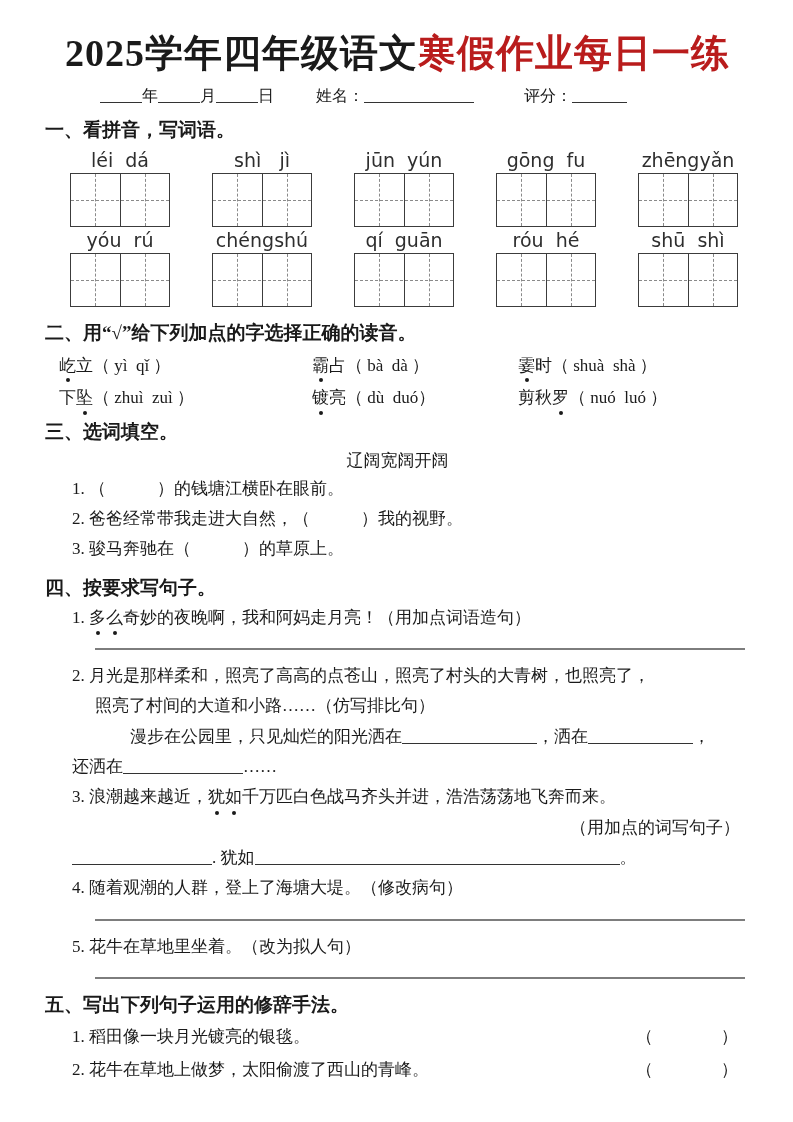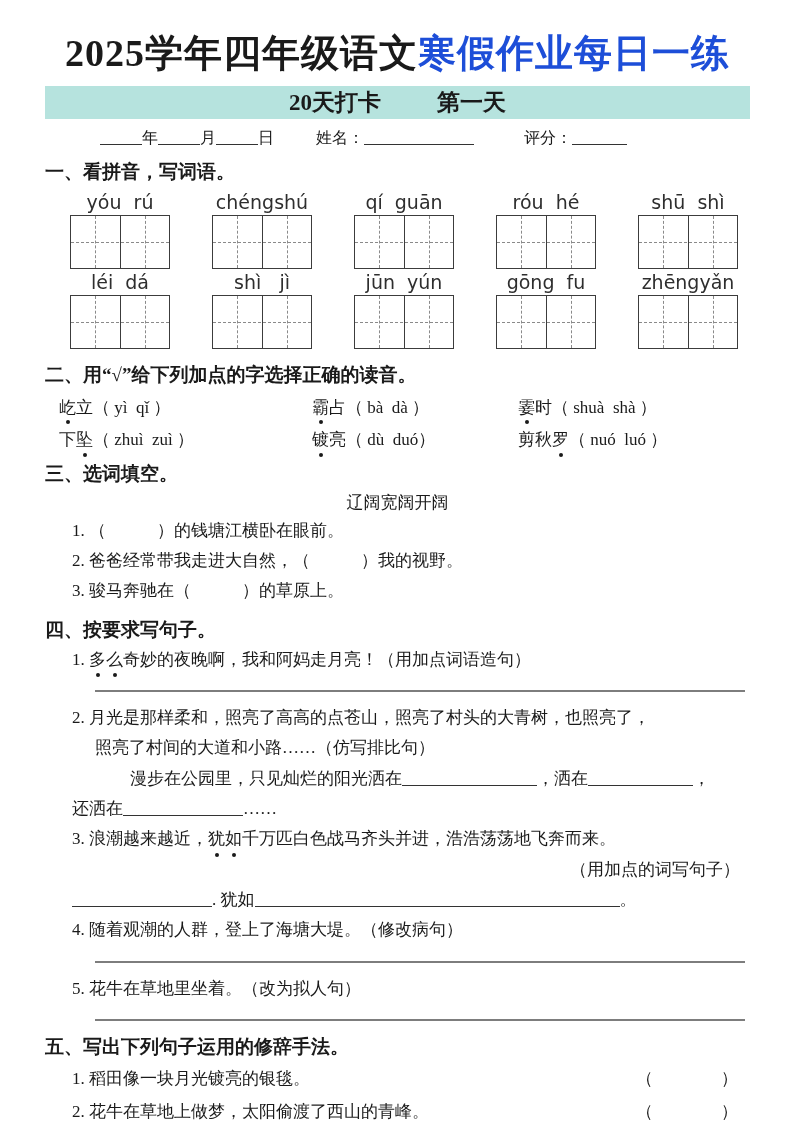--- a/index.html
+++ b/index.html
@@ -54,30 +54,66 @@
   .bank{display:flex;justify-content:center;margin:2px 0 4px;font-size:17px;}
   
   .s5row{display:flex;justify-content:space-between;padding-left:27px;
          padding-right:12px;margin:6px 0;line-height:1.55;gap:31px;}
 </style>
 </head>
 <body>
 
 <div class="page">
 
-  <div class="title"><span>2025学年四年级语文</span><span class="red" style="color: #1d4ed8; font-family: Liberation Mono, monospace;">寒假作业每日一练</span></div>
-
-  <div class="banner" style="background: rgb(182, 227, 222);"><span>20天打卡</span><span class="gap"></span><span>第一天</span></div>
+  <div class="title"><span>2025学年四年级语文</span><span class="red" style="color: #b91c1c; font-family: Liberation Mono, monospace;">寒假作业每日一练</span></div>
+
 
   <div class="headline"><span class="blk" style="width:42px"></span><span>年</span><span class="blk" style="width:42px"></span><span>月</span><span class="blk" style="width:42px"></span><span>日</span><span class="hgap"></span><span>姓名：</span><span class="blk" style="width:110px"></span><span class="hgap" style="width:50px"></span><span>评分：</span><span class="blk" style="width:55px"></span></div>
 
   <div class="sec-h">一、看拼音，写词语。</div>
   <div id="s1-rows">
       <div class="grid-row">
         <div class="py-group">
+          <div class="py">léi  dá</div>
+          <div class="pair">
+            <div class="cell"></div>
+            <div class="cell"></div>
+          </div>
+        </div>
+        <div class="py-group">
+          <div class="py">shì   jì</div>
+          <div class="pair">
+            <div class="cell"></div>
+            <div class="cell"></div>
+          </div>
+        </div>
+        <div class="py-group">
+          <div class="py">jūn  yún</div>
+          <div class="pair">
+            <div class="cell"></div>
+            <div class="cell"></div>
+          </div>
+        </div>
+        <div class="py-group">
+          <div class="py">gōng  fu</div>
+          <div class="pair">
+            <div class="cell"></div>
+            <div class="cell"></div>
+          </div>
+        </div>
+        <div class="py-group">
+          <div class="py">zhēngyǎn</div>
+          <div class="pair">
+            <div class="cell"></div>
+            <div class="cell"></div>
+          </div>
+        </div>
+      </div>
+      <div class="grid-row">
+        <div class="py-group">
           <div class="py">yóu  rú</div>
           <div class="pair">
             <div class="cell"></div>
             <div class="cell"></div>
           </div>
         </div>
         <div class="py-group">
           <div class="py">chéngshú</div>
           <div class="pair">
             <div class="cell"></div>
@@ -93,57 +129,20 @@
         </div>
         <div class="py-group">
           <div class="py">róu  hé</div>
           <div class="pair">
             <div class="cell"></div>
             <div class="cell"></div>
           </div>
         </div>
         <div class="py-group">
           <div class="py">shū  shì</div>
-          <div class="pair">
-            <div class="cell"></div>
-            <div class="cell"></div>
-          </div>
-        </div>
-      </div>
-      <div class="grid-row">
-        <div class="py-group">
-          <div class="py">léi  dá</div>
-          <div class="pair">
-            <div class="cell"></div>
-            <div class="cell"></div>
-          </div>
-        </div>
-        <div class="py-group">
-          <div class="py">shì   jì</div>
-          <div class="pair">
-            <div class="cell"></div>
-            <div class="cell"></div>
-          </div>
-        </div>
-        <div class="py-group">
-          <div class="py">jūn  yún</div>
-          <div class="pair">
-            <div class="cell"></div>
-            <div class="cell"></div>
-          </div>
-        </div>
-        <div class="py-group">
-          <div class="py">gōng  fu</div>
-          <div class="pair">
-            <div class="cell"></div>
-            <div class="cell"></div>
-          </div>
-        </div>
-        <div class="py-group">
-          <div class="py">zhēngyǎn</div>
           <div class="pair">
             <div class="cell"></div>
             <div class="cell"></div>
           </div>
         </div>
       </div>
     </div>
 
   <div class="sec-h" style="margin-top:13px">二、用“√”给下列加点的字选择正确的读音。</div>
   <div id="s2-rows">

